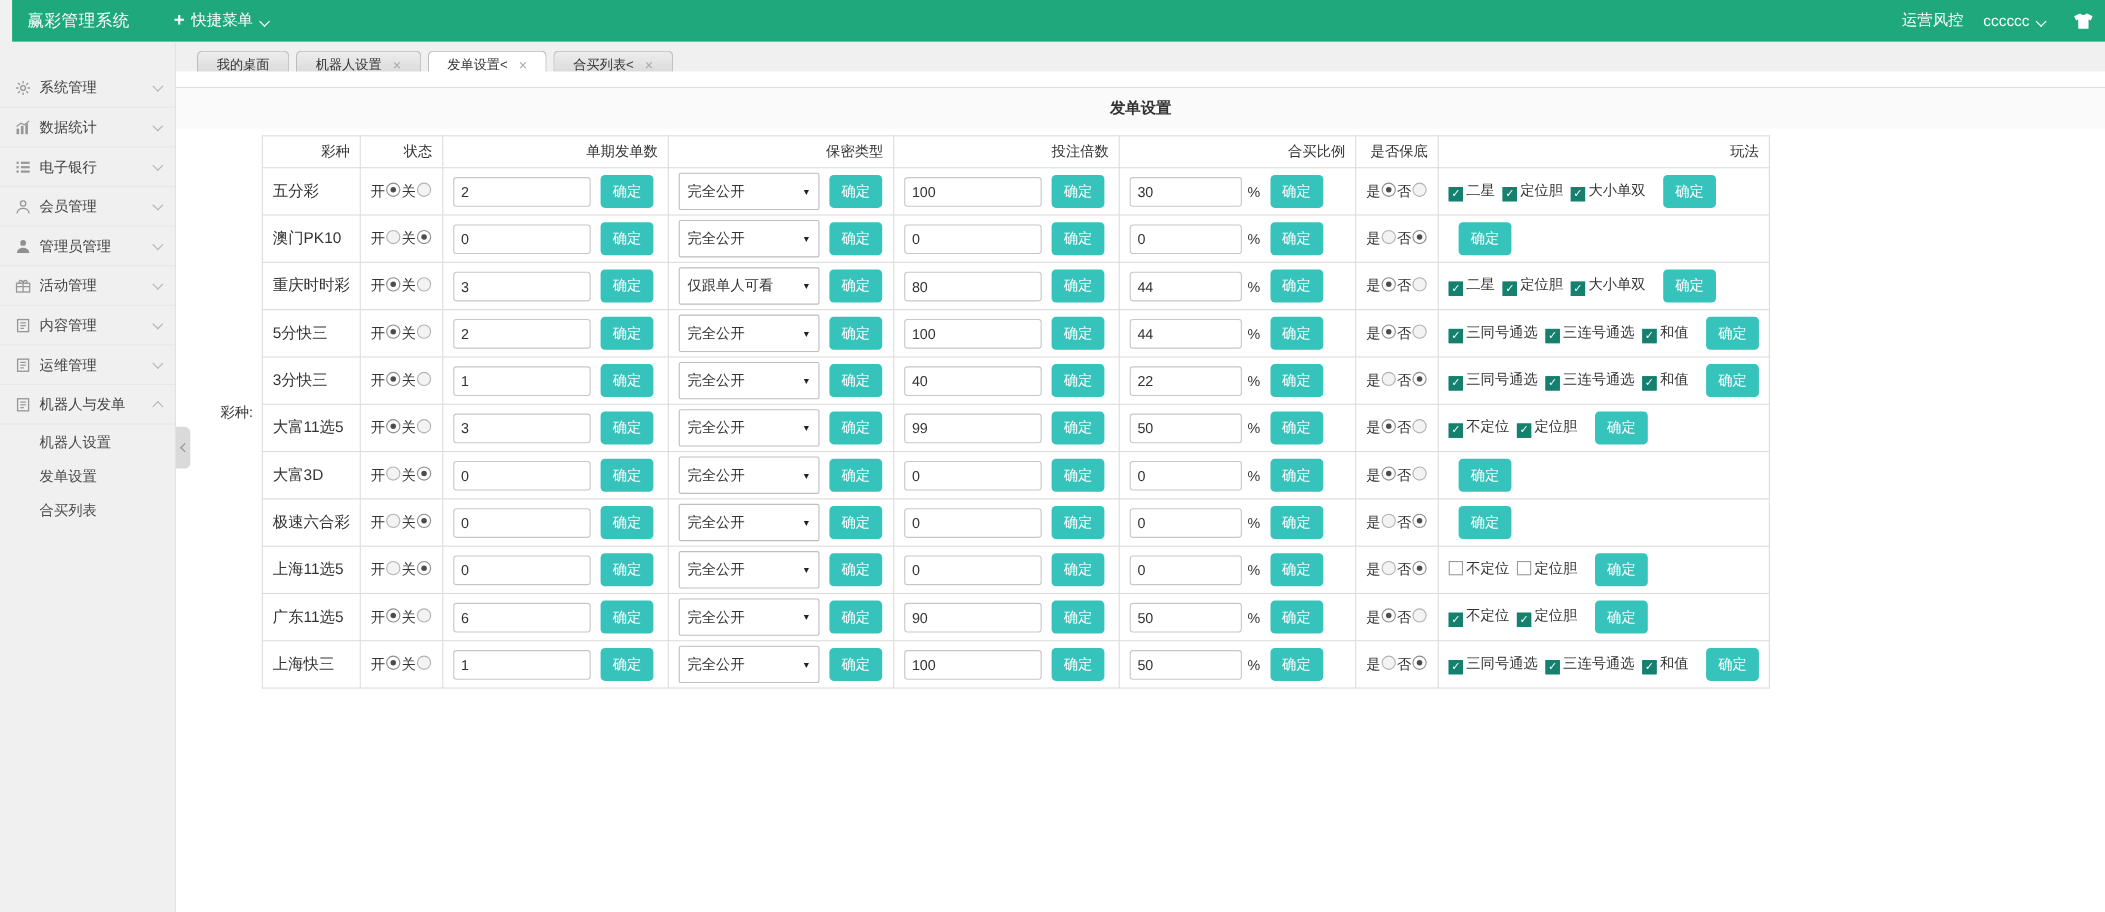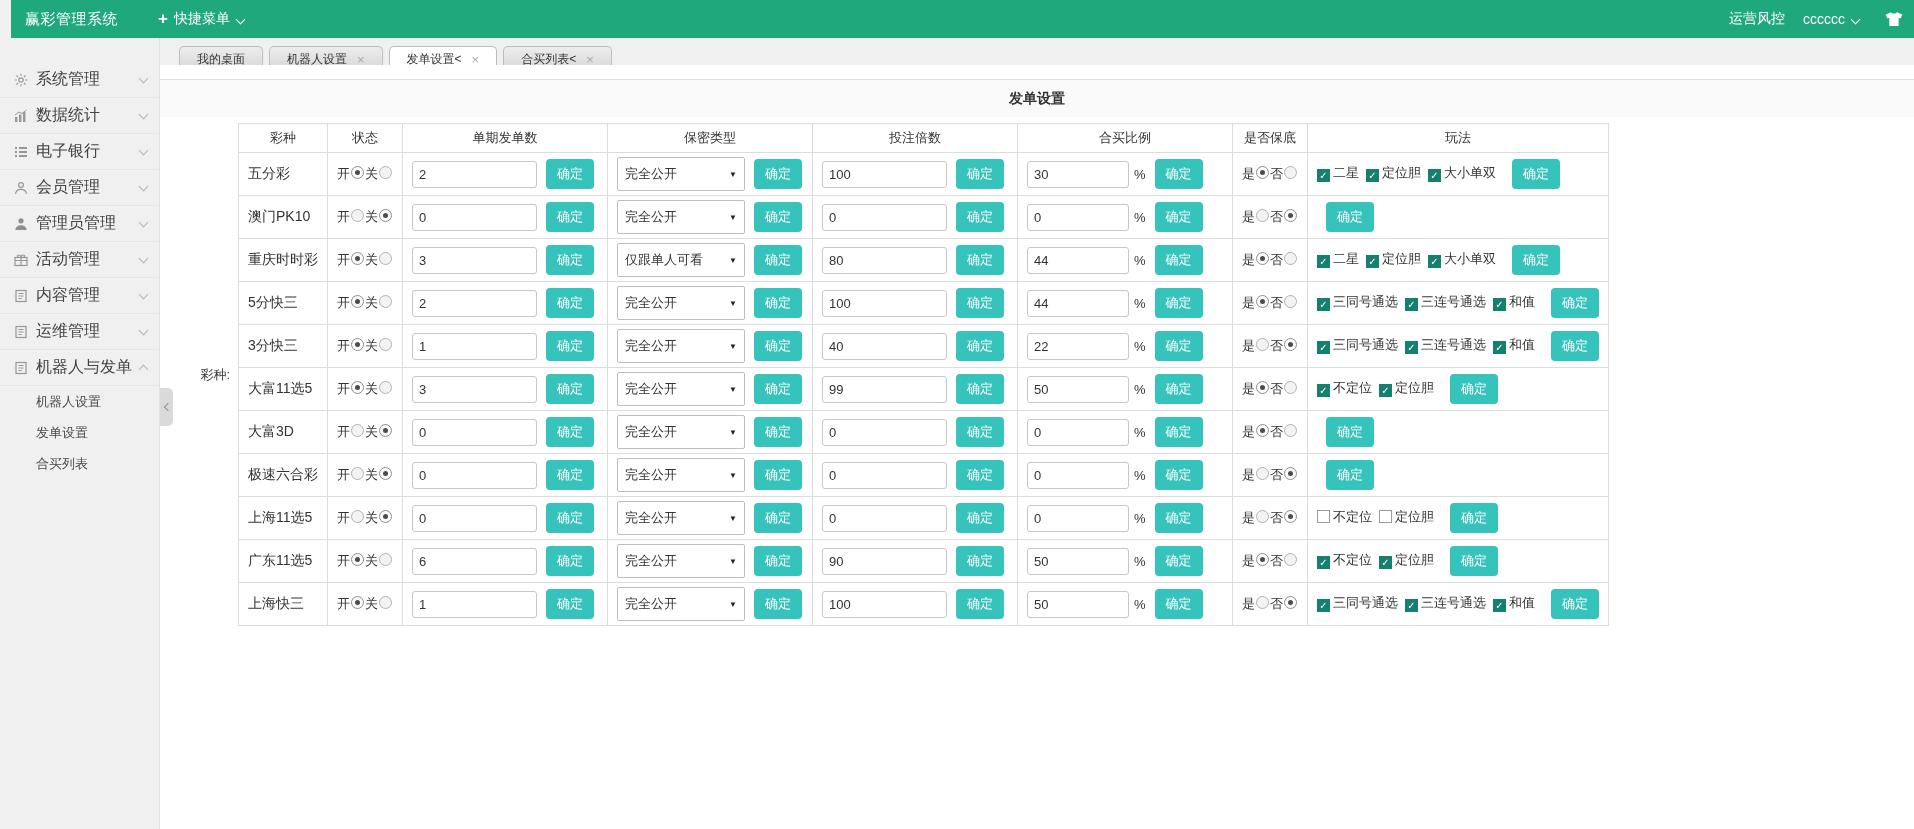--- a/index.html
+++ b/index.html
@@ -21,21 +21,21 @@
   .topbar .role { font-size:14px; margin-right:18px; }
   .topbar .user { font-size:14px; display:flex; align-items:center; cursor:pointer; margin-right:26px;text-align:right; }
   .topbar .shirt { margin-right:22px; cursor:pointer; display:flex; align-items:center; }
   
   .sidebar {
     position:absolute; left:0; top:38px; bottom:0; width:160px;
     background:#f0f0f0; border-right:1px solid #e2e2e2; padding-top:24px;
   }
   .side-item {
     height:36px; display:flex; align-items:center; padding:0 12px 0 14px;
-    border-bottom:1px solid #e6e6e6; color:#424242; cursor:pointer; font-size:16px;
+    border-bottom:1px solid #e6e6e6; color:#424242; cursor:pointer; font-size:13px;
   }
   .side-item .sicon { width:22px; display:inline-flex; align-items:center; }
   .side-item .stext { flex:1; }
   .schev { display:inline-block; width:7px; height:7px; border-right:1.2px solid #b3b3b3; border-bottom:1.2px solid #b3b3b3; transform:rotate(45deg); margin-top:-3px; }
   .schev.up { transform:rotate(-135deg); margin-top:4px; }
   .side-sub { height:31px; line-height:31px; padding-left:36px; color:#4a4a4a; cursor:pointer; font-size:13px; }
   .collapse-handle {
     position:absolute; left:160px; top:388px; width:13px; height:38px;
     background:#dadada; border-radius:0 5px 5px 0; cursor:pointer;
     display:flex; align-items:center; justify-content:center; z-index:5;
@@ -58,21 +58,21 @@
   .content { position:absolute; left:0; top:27px; right:0; bottom:0; background:#fff; overflow:hidden; }
   .page-header {
     margin-top:14px; border-top:1px solid #e0e0e0; background:#fafafa;
     text-align:center; font-size:14px; font-weight:bold; color:#333; padding:10px 0 9px 0;
   }
   .form-row { display:flex; align-items:center; padding:6px 0 0 10px; }
   .form-label { width:60px; text-align:right; margin-right:8px; color:#333; font-size:13px; }
   
   table.settings { border-collapse:collapse; background:#fff; }
   .settings th {
-    font-weight:normal; text-align:center; padding:5px 9px; height:24px;
+    font-weight:normal; text-align:right; padding:5px 9px; height:24px;
     border:1px solid #dcdcdc; font-size:13px; color:#333; white-space:nowrap;
   }
   .settings td {
     border:1px solid #dcdcdc; padding:4px 9px; height:43px; vertical-align:middle; white-space:nowrap;
   }
   .cell-name { font-size:14px; }
   .inp {
     width:125px; height:27px; border:1px solid #c7c7c7; border-radius:3px;
     padding:0 6px; font-size:13px; color:#333; background:#fff; outline:none;
     vertical-align:middle; font-family:inherit;

